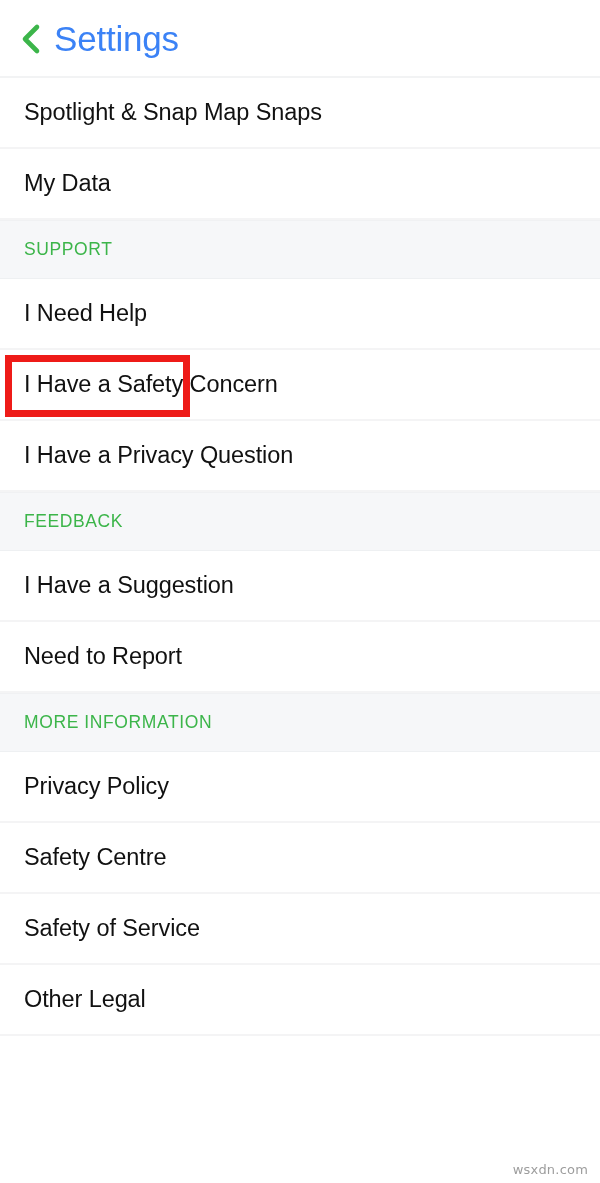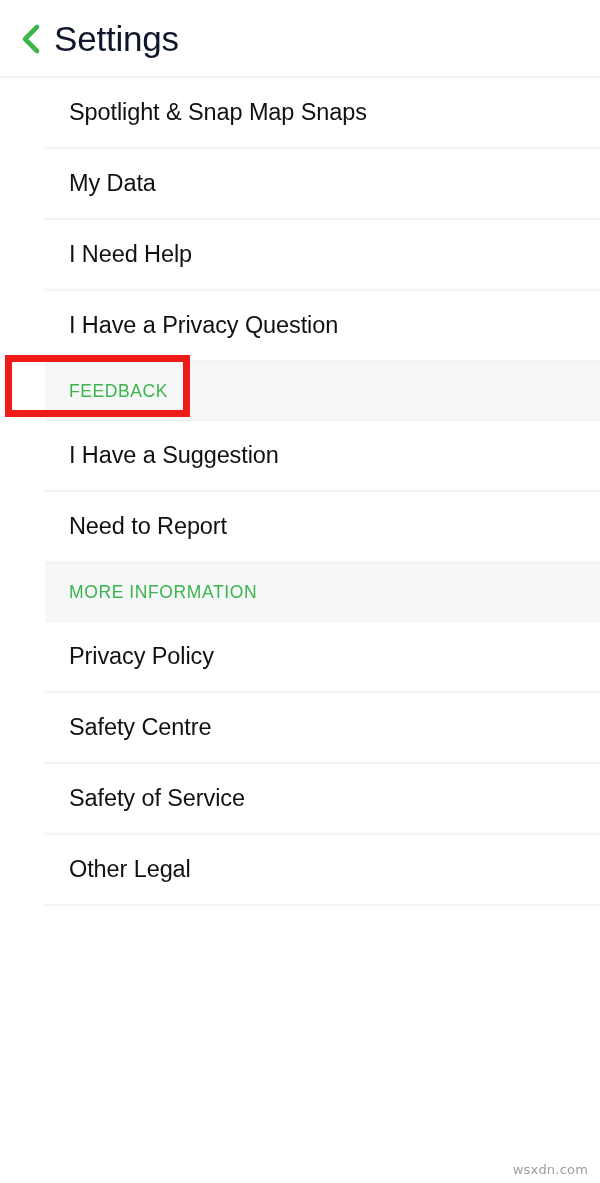--- a/index.html
+++ b/index.html
@@ -29,31 +29,30 @@
   .back-chevron {
     width: 26px;
     height: 34px;
     flex: 0 0 auto;
     display: block;
     margin-right: 10px;
     margin-top: 2px;
   }
   .page-title {
     font-size: 35px;
-    color: #0f172a;
+    color: #3b82f6;
     letter-spacing: -0.2px;
     line-height: 1;
     font-weight: 400;
     white-space: nowrap;
   }
 
   
   .list {
     display: block;
-    padding-left: 45px;
   }
   .row {
     height: 71px;
     box-sizing: border-box;
     display: flex;
     align-items: center;
     padding-left: 24px;
     border-bottom: 2px solid #f4f4f5;
     background: #ffffff;
   }
@@ -120,22 +119,28 @@
   <div class="page-title">Settings</div>
 </div>
 
 <div class="list">
     <div class="row">
       <div class="row-label">Spotlight &amp; Snap Map Snaps</div>
     </div>
     <div class="row">
       <div class="row-label">My Data</div>
     </div>
+    <div class="section-head">
+      <div class="section-head-label">SUPPORT</div>
+    </div>
     <div class="row">
       <div class="row-label">I Need Help</div>
+    </div>
+    <div class="row">
+      <div class="row-label">I Have a Safety Concern</div>
     </div>
     <div class="row">
       <div class="row-label">I Have a Privacy Question</div>
     </div>
     <div class="section-head">
       <div class="section-head-label">FEEDBACK</div>
     </div>
     <div class="row">
       <div class="row-label">I Have a Suggestion</div>
     </div>

